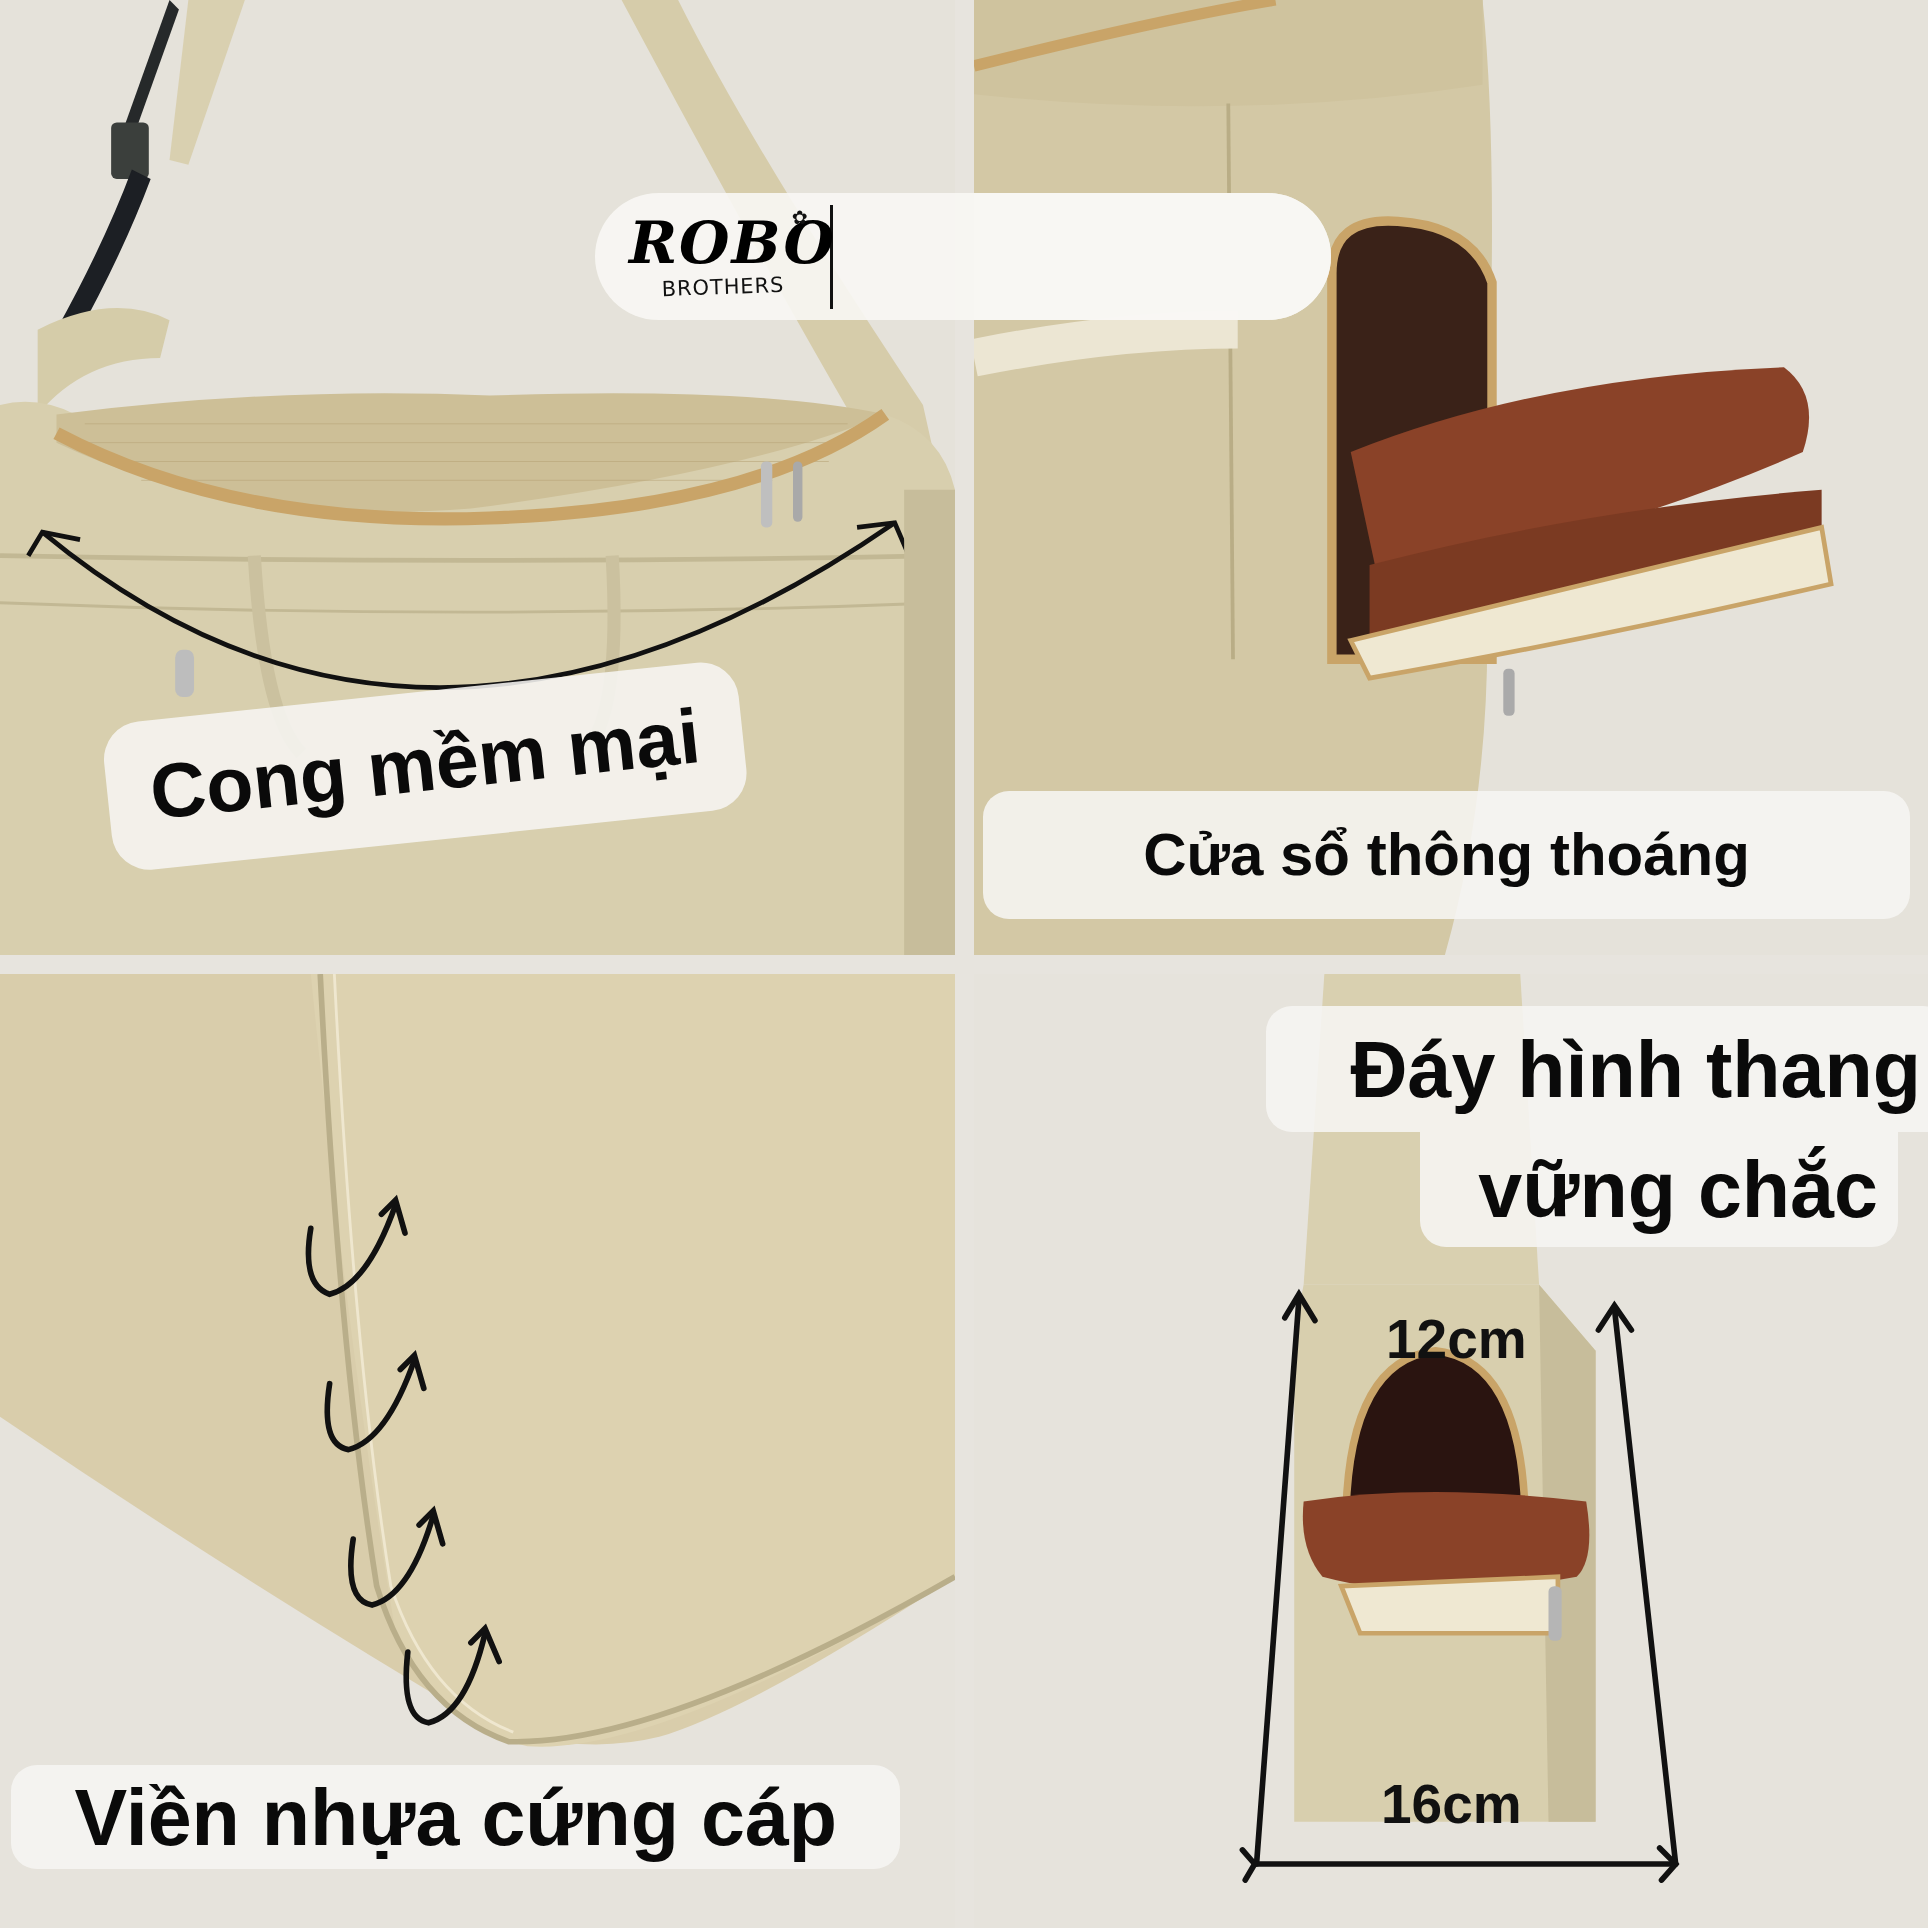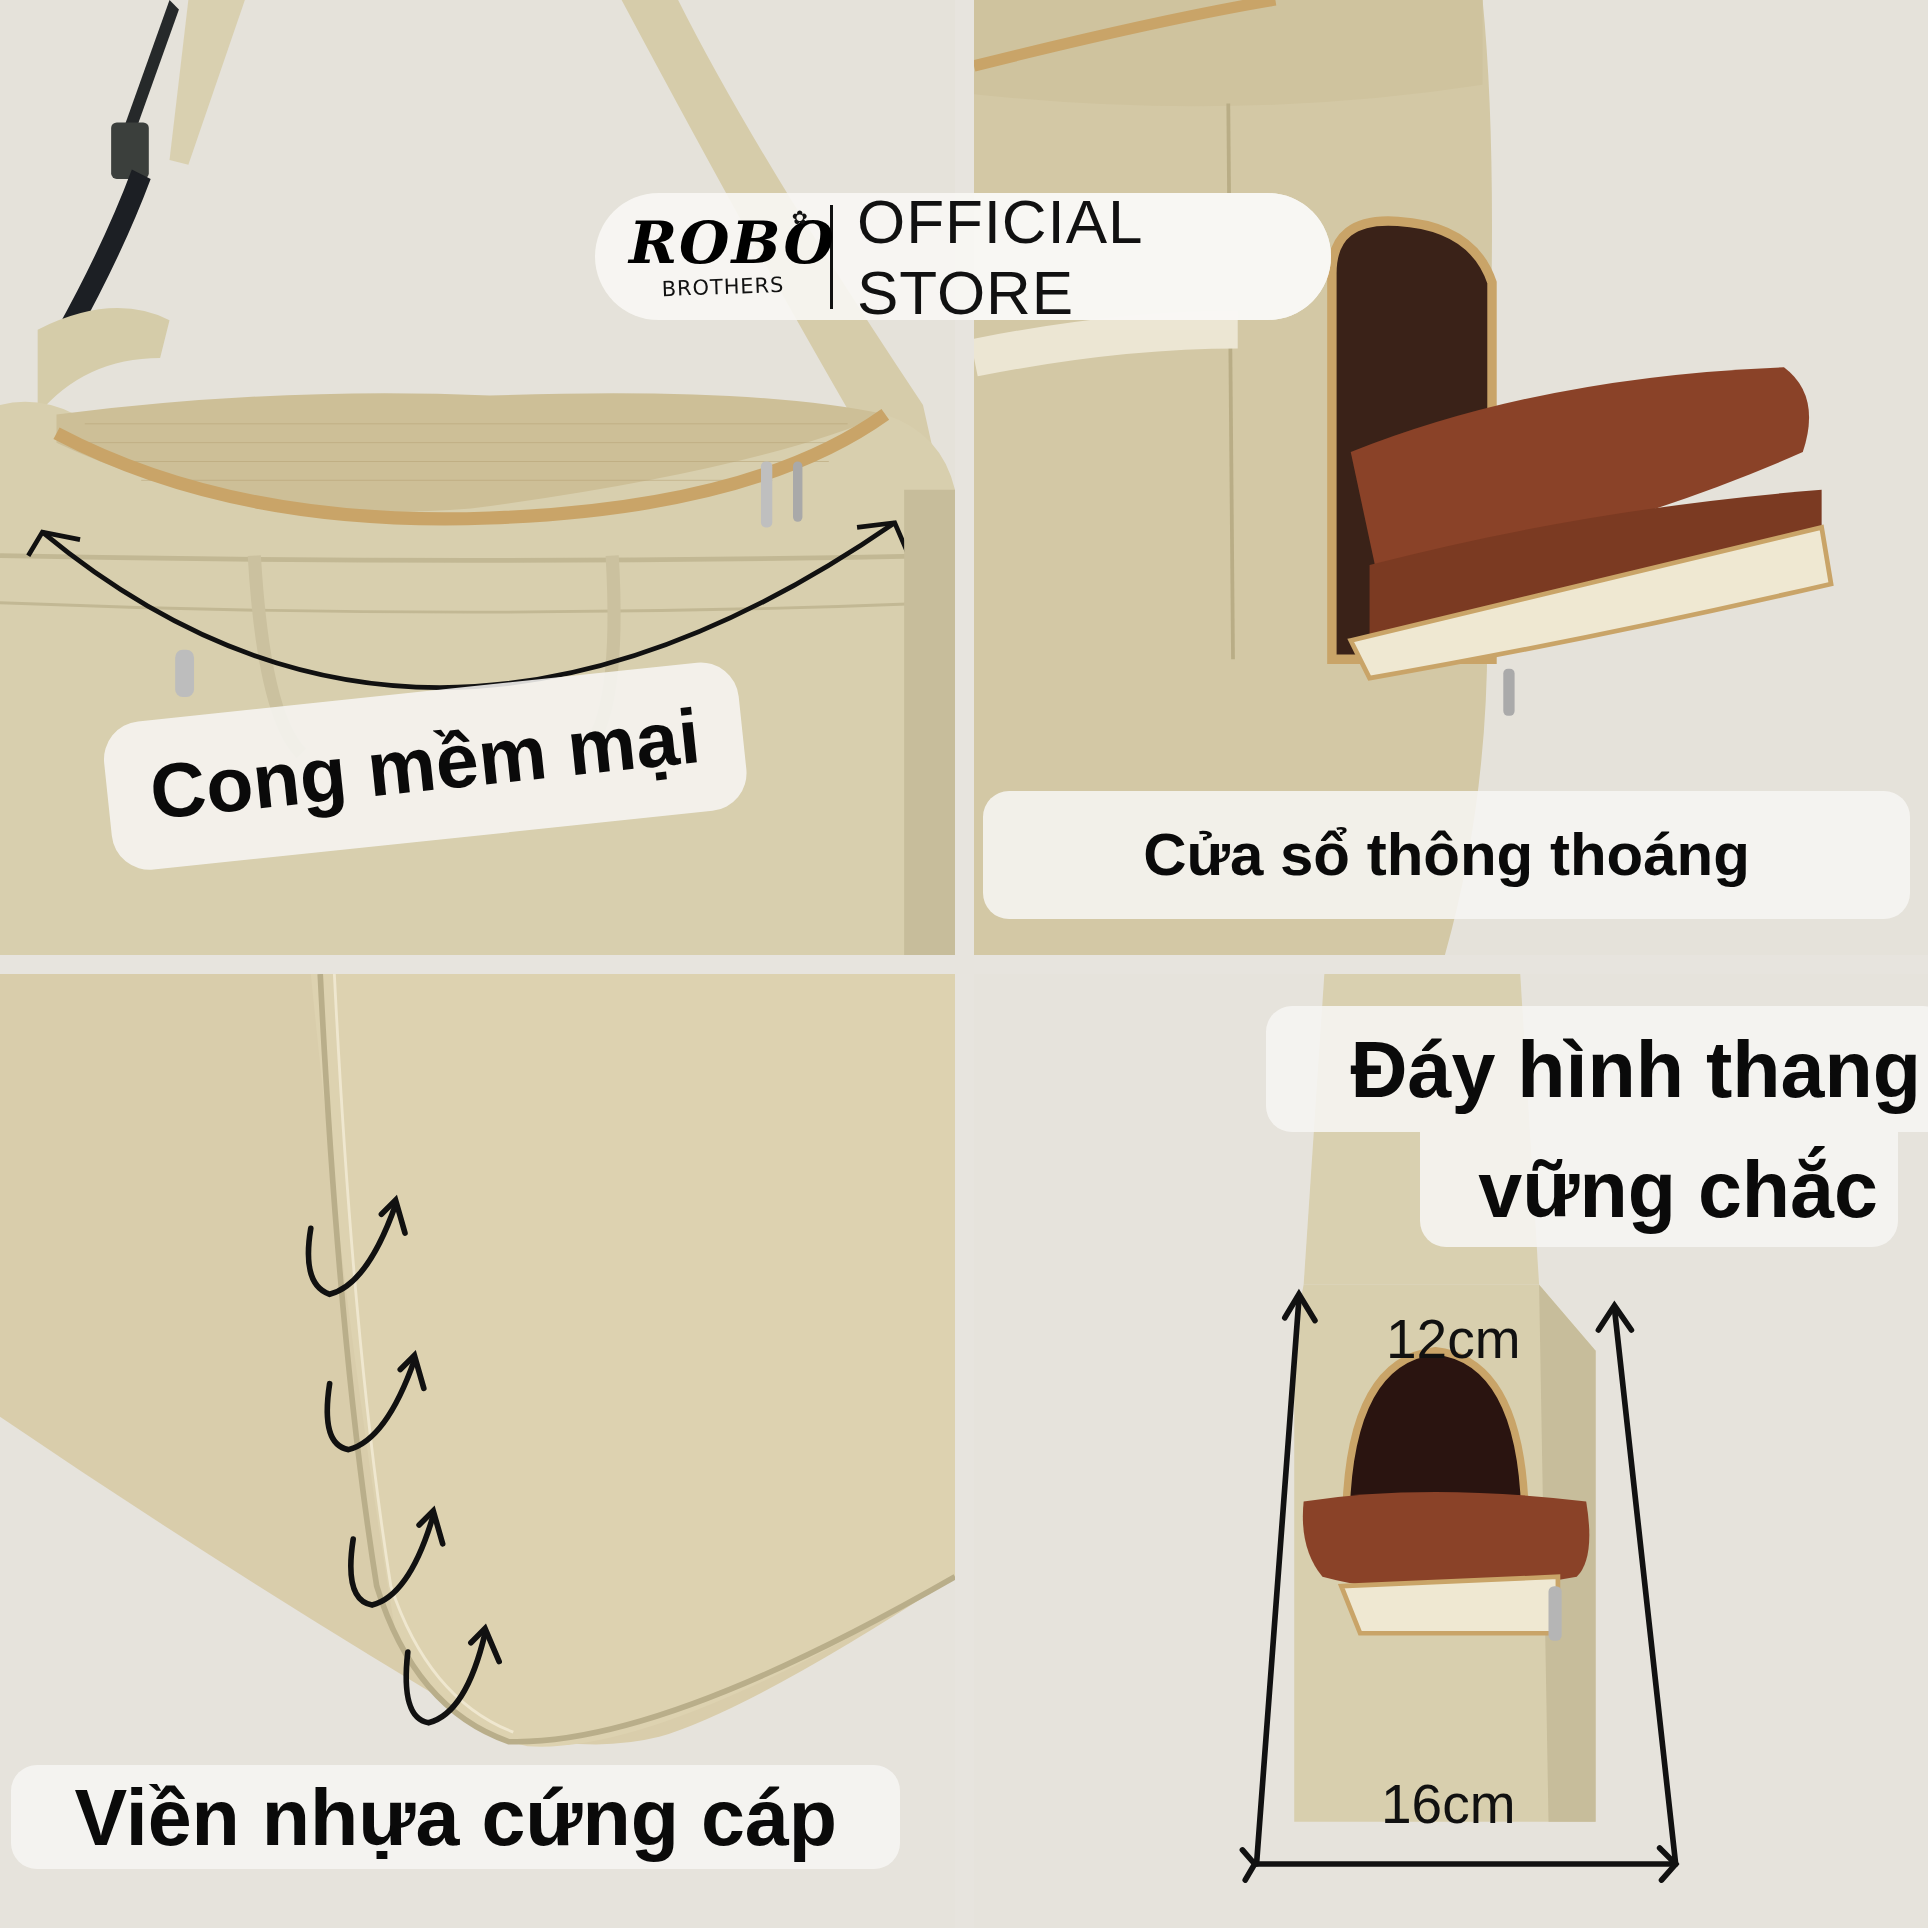--- a/index.html
+++ b/index.html
@@ -41,21 +41,21 @@
     }
     .brand-logo .bros {
       font-family: "DejaVu Sans", sans-serif; font-size: 21px; letter-spacing: 0.9px;
       color: #111; display: block; margin-top: 3.8px; transform: rotate(-2deg);
     }
     .brand-logo .flower { position: absolute; right: 9.4px; top: -7.5px; font-size: 19px; color: #111; }
     .brand-divider { width: 2.8px; height: 104px; background: #111; margin: 0 24.5px 0 13px; }
     .brand-text { font-size: 62px; color: #111; letter-spacing: 0.9px; }
 
     .dim {
-      position: absolute; font-size: 55px; font-weight: normal; color: #111;
+      position: absolute; font-size: 55px; font-weight: bold; color: #111;
     }
   </style>
 </head>
 <body>
 
 <div class="panel p-tl">
   <svg class="art" viewBox="0 0 1014 1014">
     <rect width="1014" height="1014" fill="#e5e2da"></rect>
 
     <path d="M660 0 L720 0 Q800 160 980 430 L1000 520 L950 520 Q820 300 660 0 Z" fill="#d6ccaa"></path>
@@ -122,21 +122,20 @@
   <div class="brand-pill" style="left:-379px;"></div>
 </div>
 
 <div class="brand-pill">
   <div class="brand-logo">
     <span class="flower">✿</span>
     <span class="robo">ROBO</span>
     <span class="bros">BROTHERS</span>
   </div>
   <div class="brand-divider"></div>
-  <div class="brand-text">OFFICIAL STORE</div>
 </div>
 
 <div class="label lbl-vent">Cửa sổ thông thoáng</div>
 
 <div class="panel p-bl">
   <svg class="art" viewBox="0 0 1014 1014">
     <rect width="1014" height="1014" fill="#e6e3dc"></rect>
 
     <path d="M0 0 L1014 0 L1014 640 Q800 780 700 810 Q620 830 520 800 Q250 640 0 470 Z" fill="#d9cdab"></path>
     <path d="M330 0 Q370 400 420 700 Q470 800 560 820 Q700 830 1014 640 L1014 0 Z" fill="#ddd2b0"></path>

